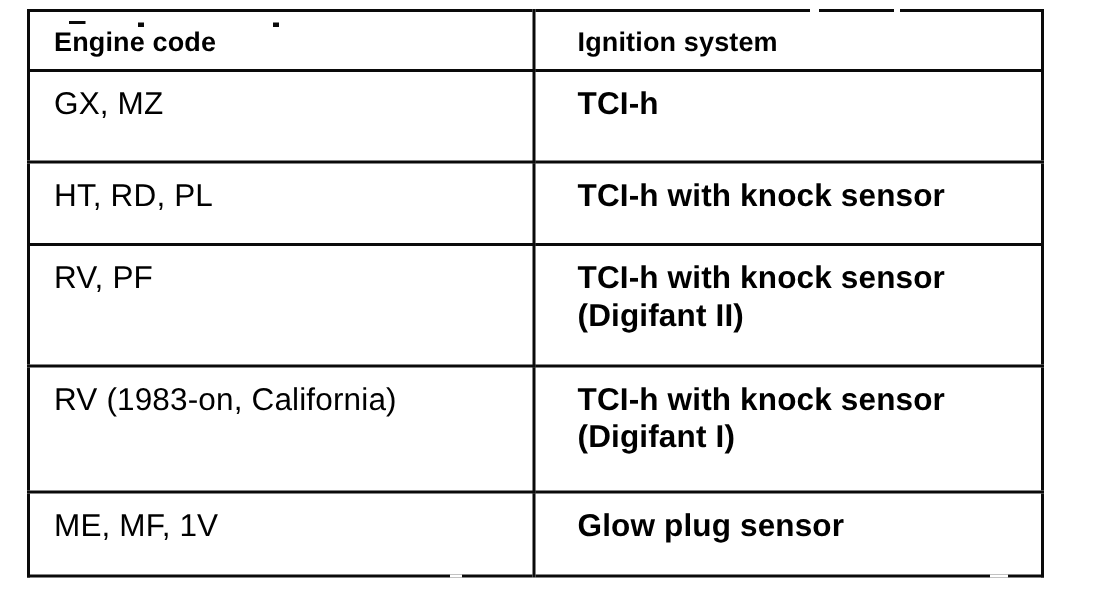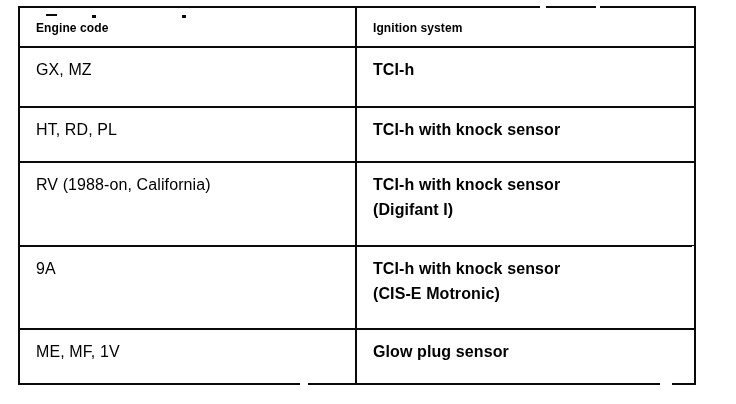--- a/index.html
+++ b/index.html
@@ -42,44 +42,45 @@
   #spec-table th {
     border-right: 2px solid #0a0a0a;
     border-bottom: 2px solid #0a0a0a;
     padding: 0;
     vertical-align: top;
     text-align: left;
   }
   #spec-table td:last-child,
   #spec-table th:last-child {
     border-right: none;
+    padding-left: 12px;
   }
   #spec-table tr:last-child td {
     border-bottom: none;
     border-radius: 11px;
   }
 
   .cell-inner {
     padding: 9px 0 0 16px;
     line-height: 25px;
   }
 
   .hdr .cell-inner {
     padding-top: 8px;
   }
 
   .hdr-text {
-    font-size: 12px;
+    font-size: 18px;
     font-weight: bold;
     letter-spacing: 0.1px;
     display: block;
   }
 
   .body-text {
-    font-size: 16px;
+    font-size: 21px;
     font-weight: normal;
     letter-spacing: 0.1px;
     display: block;
     white-space: pre-line;
   }
 
   
   .ignition .body-text {
     font-weight: 700;
   }
@@ -144,48 +145,48 @@
             <span class="body-text">HT, RD, PL</span>
           </div>
         </td>
         <td class="ignition">
           <div class="cell-inner">
             <span class="body-text">TCI-h with knock sensor</span>
           </div>
         </td>
       </tr>
 
+      <tr class="row-h-double">
+        <td class="engine">
+          <div class="cell-inner">
+            <span class="body-text">RV, PF</span>
+          </div>
+        </td>
+        <td class="ignition">
+          <div class="cell-inner">
+            <span class="body-text">TCI-h with knock sensor
+(Digifant II)</span>
+          </div>
+        </td>
+      </tr>
 
       <tr class="row-h-double-b">
         <td class="engine">
           <div class="cell-inner">
-            <span class="body-text">RV (1988-on, California)</span>
+            <span class="body-text">RV (1983-on, California)</span>
           </div>
         </td>
         <td class="ignition">
           <div class="cell-inner">
             <span class="body-text">TCI-h with knock sensor
 (Digifant I)</span>
           </div>
         </td>
       </tr>
 
-      <tr class="row-h-double-b">
-        <td class="engine">
-          <div class="cell-inner">
-            <span class="body-text">9A</span>
-          </div>
-        </td>
-        <td class="ignition">
-          <div class="cell-inner">
-            <span class="body-text">TCI-h with knock sensor
-(CIS-E Motronic)</span>
-          </div>
-        </td>
-      </tr>
 
       <tr class="row-h-last">
         <td class="engine">
           <div class="cell-inner">
             <span class="body-text">ME, MF, 1V</span>
           </div>
         </td>
         <td class="ignition">
           <div class="cell-inner">
             <span class="body-text">Glow plug sensor</span>

